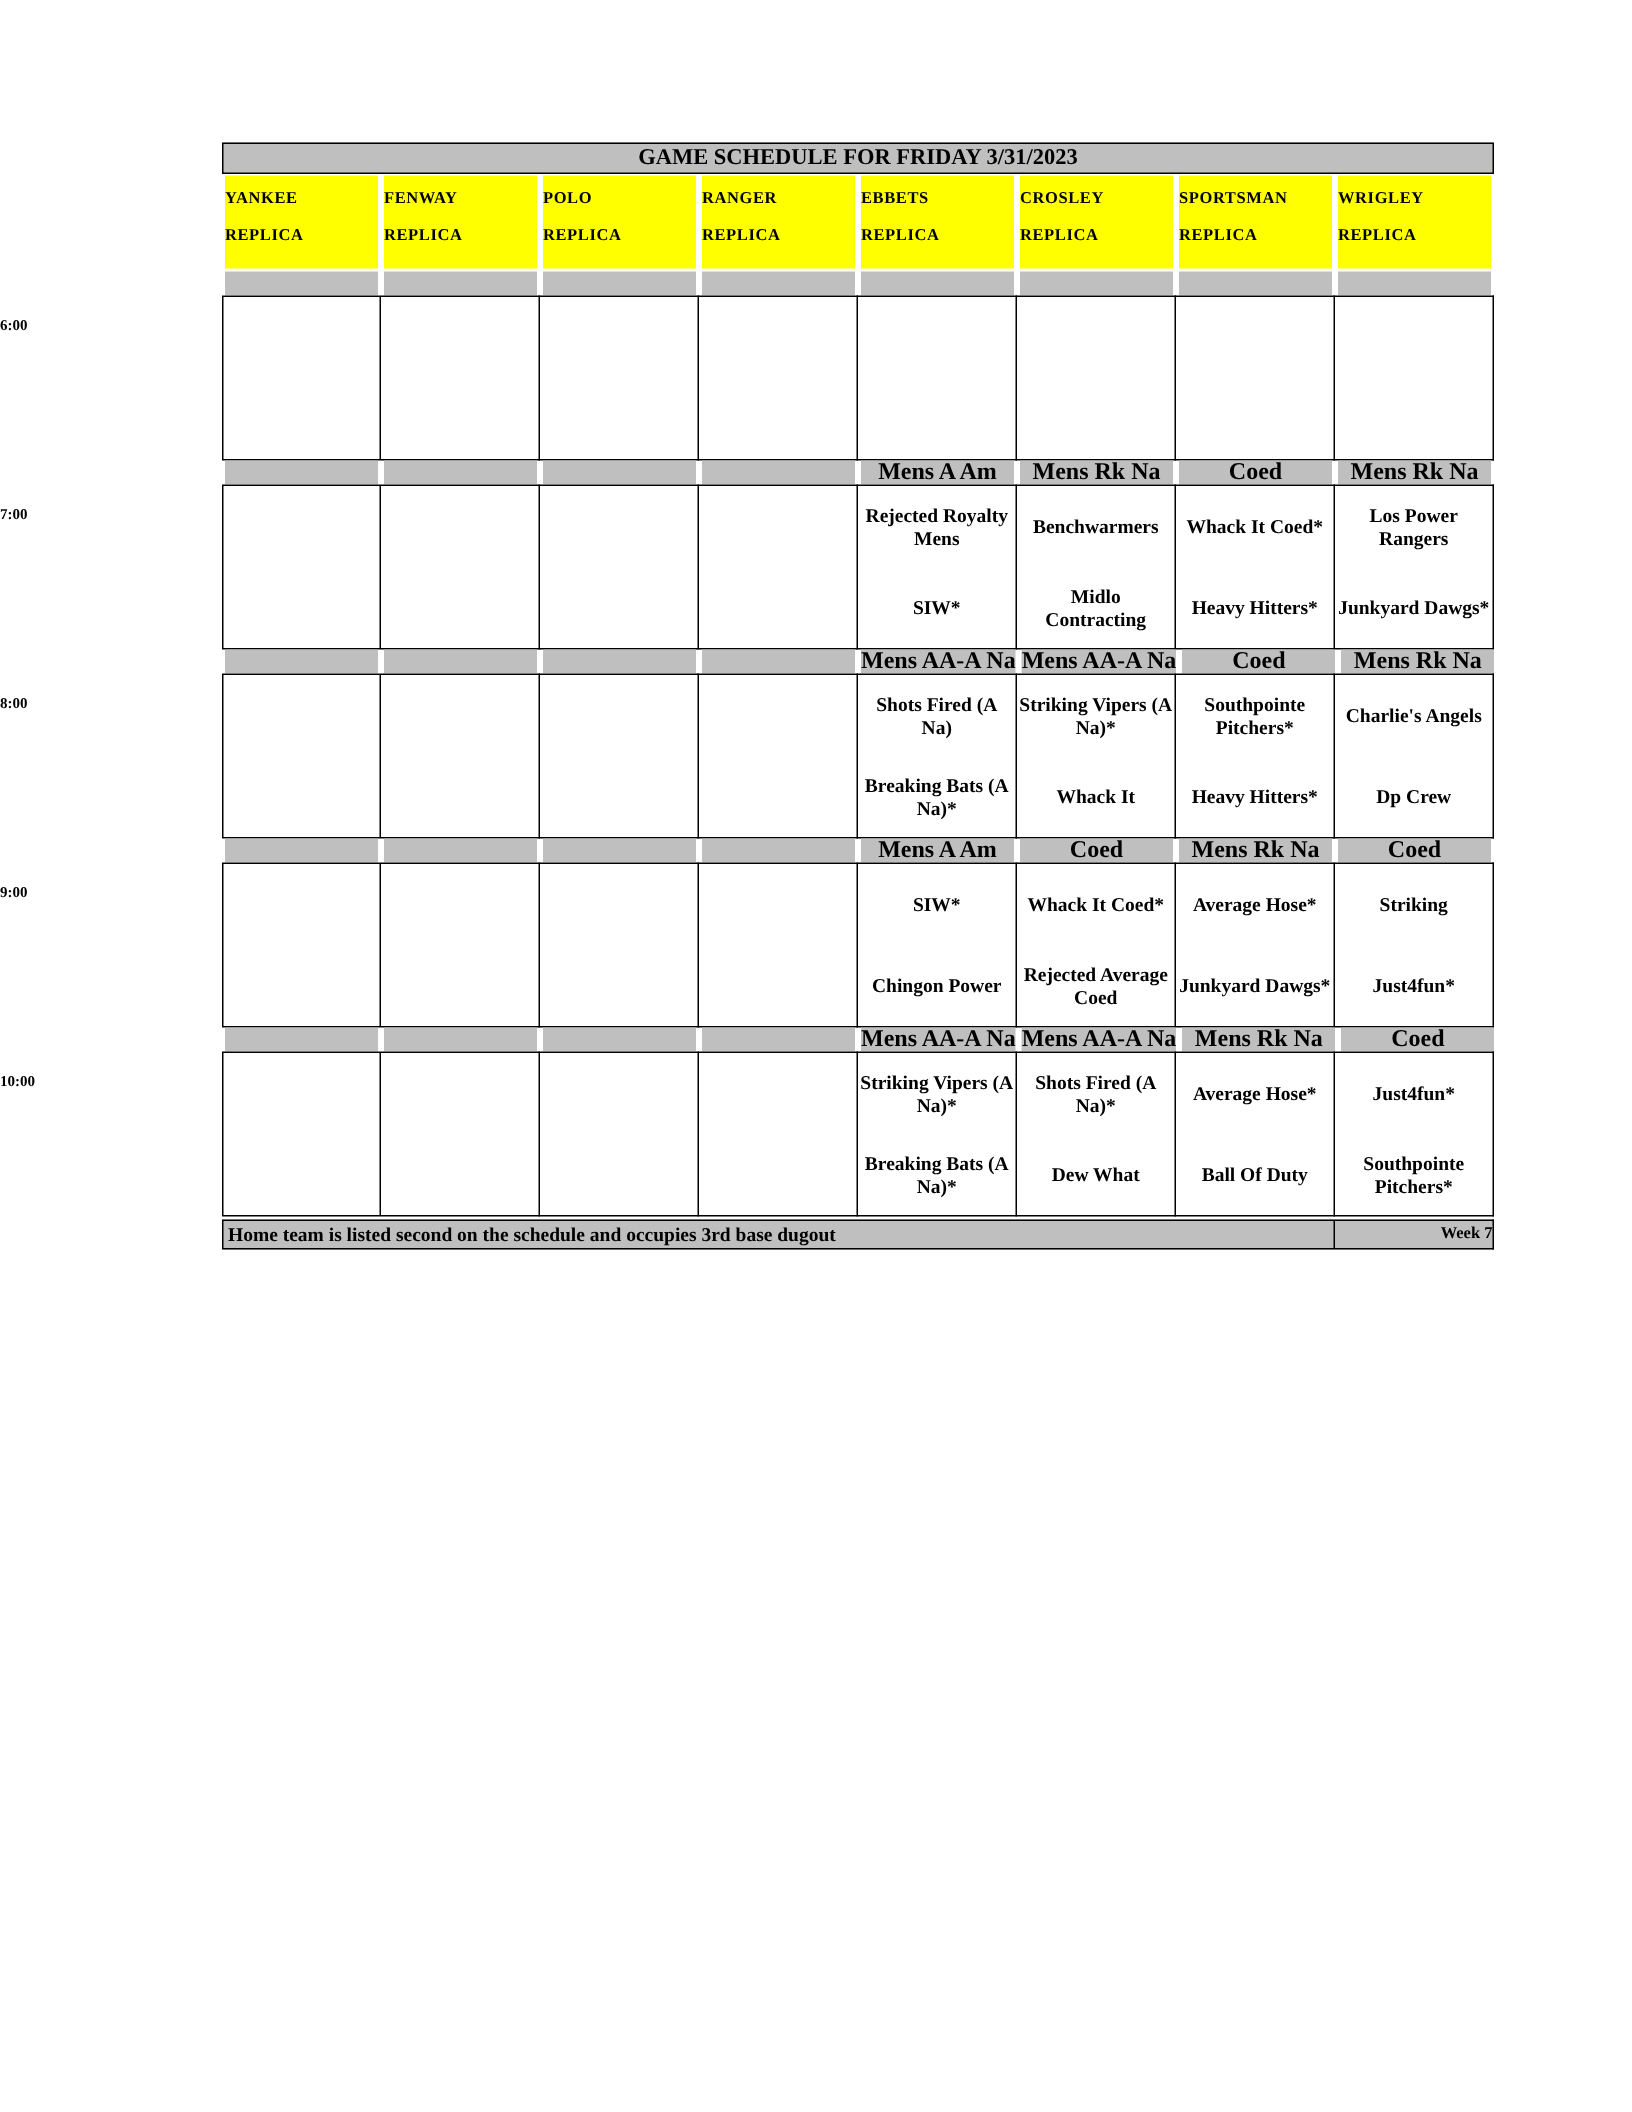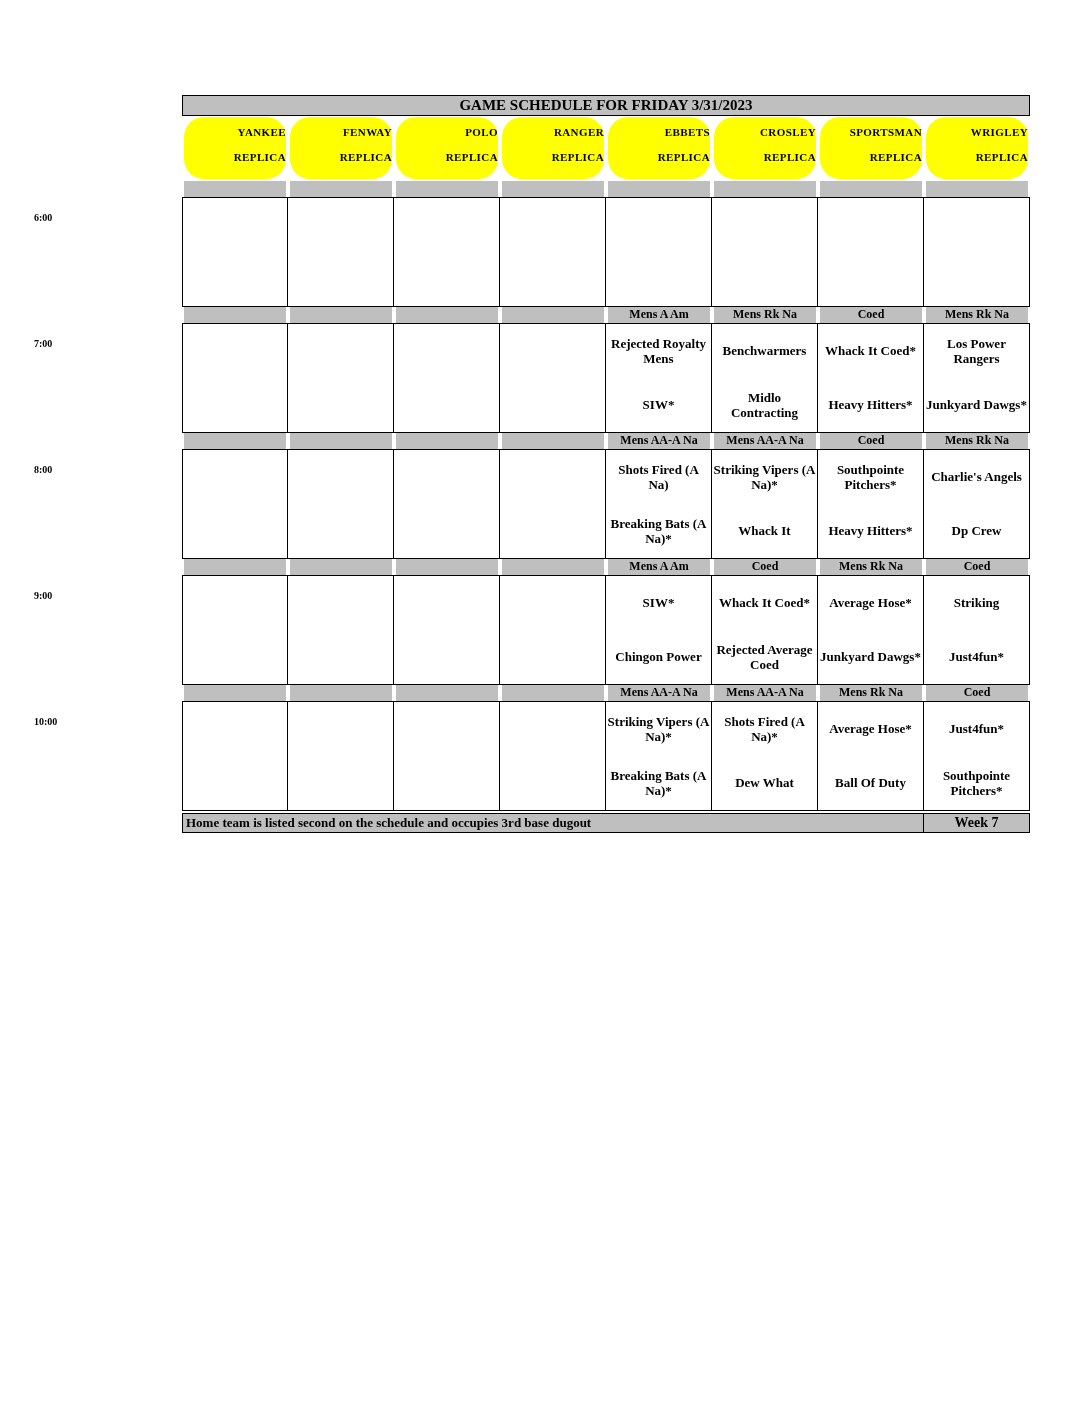--- a/index.html
+++ b/index.html
@@ -2,44 +2,44 @@
 <html><head>
 <meta charset="utf-8">
 <style>
   * { margin:0; padding:0; box-sizing:border-box; }
   html, body { background:#ffffff; }
   body {
     width:1088px; height:1408px; position:relative;
     font-family:"Liberation Serif","DejaVu Serif",serif;
     font-weight:bold; color:#000;
   }
-  .sheet { position:absolute; left:0; top:95px; width:996px;padding-left:34px; }
+  .sheet { position:absolute; left:0; top:95px; width:996px; }
   .row { display:flex; }
   .gutter { flex:0 0 148px; width:148px; }
 
   
   .title-cell {
     flex:0 0 848px; height:21px; background:#BFBFBF;
     border:1px solid #000; text-align:center;
     font-size:15px; line-height:19px;
   }
 
   
   .header-row { margin-top:1px; margin-bottom:2px; height:62px; }
   .hcell { flex:0 0 106px; padding:0 2px; height:62px; }
-  .hbox { background:#FFFF00; height:100%; text-align:right; padding-top:9px;border-radius:20px; }
+  .hbox { background:#FFFF00; height:100%; text-align:left; padding-top:9px; }
   .hname { font-size:11px; letter-spacing:0.4px; }
   .hsub  { font-size:11px; letter-spacing:0.4px; margin-top:13px; }
 
   
   .sep-row { height:16px; }
   .scell { flex:0 0 106px; padding:0 2px; height:16px; }
   .sinner {
     background:#BFBFBF; height:100%; text-align:center;
-    font-size:12px; line-height:15px; white-space:nowrap; overflow:hidden;
+    font-size:16px; line-height:15px; white-space:nowrap; overflow:hidden;
   }
 
   
   .game-row { height:110px; }
   .gcell {
     flex:0 0 106px; background:#fff;
     border-top:1px solid #000; border-bottom:1px solid #000; border-right:1px solid #000;
     display:flex; flex-direction:column;
   }
   .gcell.first { border-left:1px solid #000; }
@@ -51,21 +51,21 @@
   .gutter.time { text-align:left; padding:15px 10px 0 0; font-size:10px; }
 
   
   .footer-row { margin-top:2px; height:20px; }
   .fnote {
     flex:0 0 742px; background:#BFBFBF; border:1px solid #000;
     font-size:13px; line-height:17px; padding-left:3px; white-space:nowrap; overflow:hidden;
   }
   .fweek {
     flex:0 0 106px; background:#BFBFBF; border:1px solid #000; border-left:none;
-    text-align:center; font-size:14px; line-height:17px;
+    text-align:right; font-size:11px; line-height:17px;
   }
 </style>
 </head>
 <body>
 
 <div class="sheet">
 
   <div class="row title-row">
     <div class="gutter"></div>
     <div class="title-cell">GAME SCHEDULE FOR FRIDAY 3/31/2023</div>

